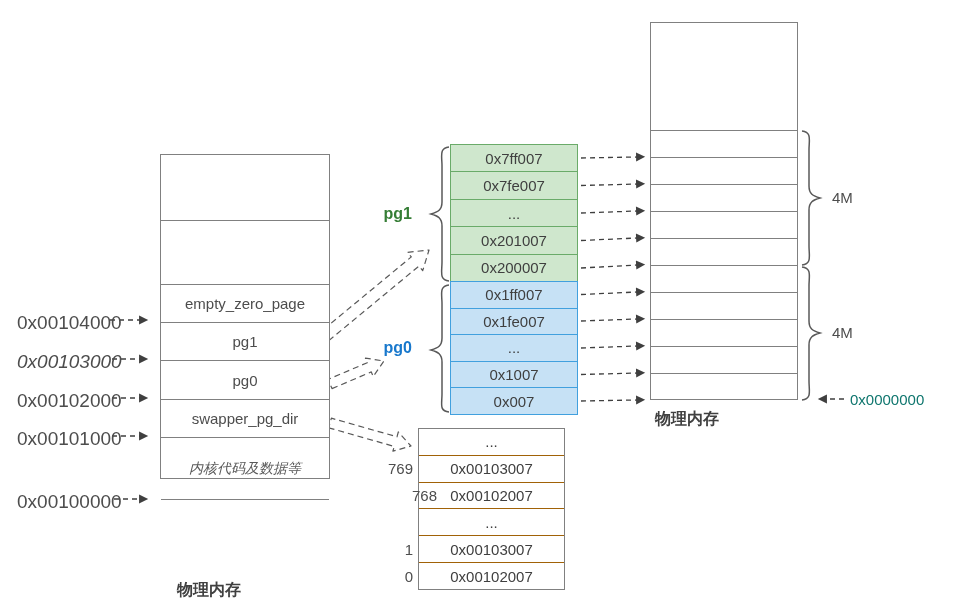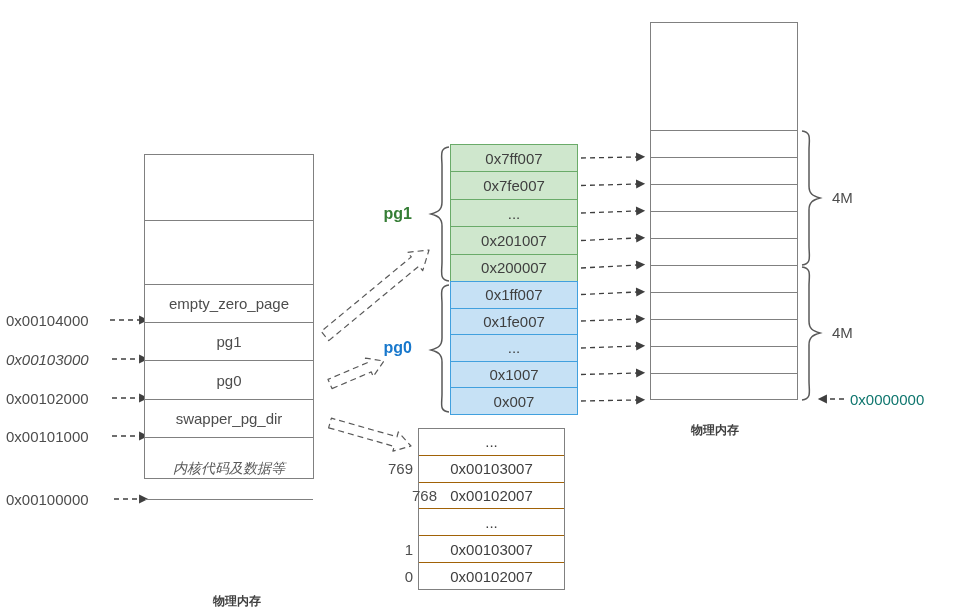--- a/index.html
+++ b/index.html
@@ -6,34 +6,34 @@
   html,body { background:#ffffff; }
   body { font-family:"Liberation Sans","DejaVu Sans",sans-serif; }
   .canvas {
     position:relative; width:953px; height:609px; background:#ffffff;
     overflow:hidden; color:#4d4d4d;
   }
   svg.overlay { position:absolute; left:0; top:0; width:953px; height:609px; }
 
   
   .left-rect {
-    position:absolute; left:144px; top:154px; width:170px; height:325px;
+    position:absolute; left:160px; top:154px; width:170px; height:325px;
     border:1px solid #808080; background:#ffffff;
   }
   .left-seg {
     position:absolute; left:0; width:100%;
     display:flex; align-items:center; justify-content:center;
     font-size:15px; color:#4d4d4d; border-top:1px solid #808080;
   }
   .left-seg.first { border-top:none; }
   .seg-cn { font-size:14px; color:#595959;font-style:italic; }
 
   
   .addr {
-    position:absolute; left:6px; width:95px; font-size:15px; color:#4d4d4d;
+    position:absolute; left:17px; width:95px; font-size:19px; color:#4d4d4d;
     text-align:left; white-space:nowrap;
   }
 
   
   .ptable { position:absolute; left:450px; width:128px; display:flex; flex-direction:column; }
   .ptable .prow {
     flex:1; display:flex; align-items:center; justify-content:center;
     font-size:15px; color:#3f3f3f; margin-top:-1px;
   }
   .ptable .prow.first { margin-top:0; }
@@ -66,22 +66,22 @@
     border:1px solid #808080; background:#ffffff;
   }
   .right-rect .hline {
     position:absolute; left:0; width:100%; height:0; border-top:1px solid #808080;
   }
 
   .size-label { position:absolute; left:832px; font-size:15px; color:#4d4d4d; }
   .base-addr { position:absolute; left:850px; top:391px; font-size:15px; color:#0f766e; white-space:nowrap; }
 
   .caption {
-    position:absolute; width:120px; text-align:center;
-    font-size:12px; font-weight:bold; color:#404040;margin-top:13px;
+    position:absolute; width:120px; 
+    font-size:16px; font-weight:bold; color:#404040;
   }
   .caption.left-cap  { left:177px; top:580px; }
   .caption.right-cap { left:655px; top:409px; }
 </style>
 </head>
 <body>
 
 <div class="canvas">
 
   <svg class="overlay" viewBox="0 0 953 609">

